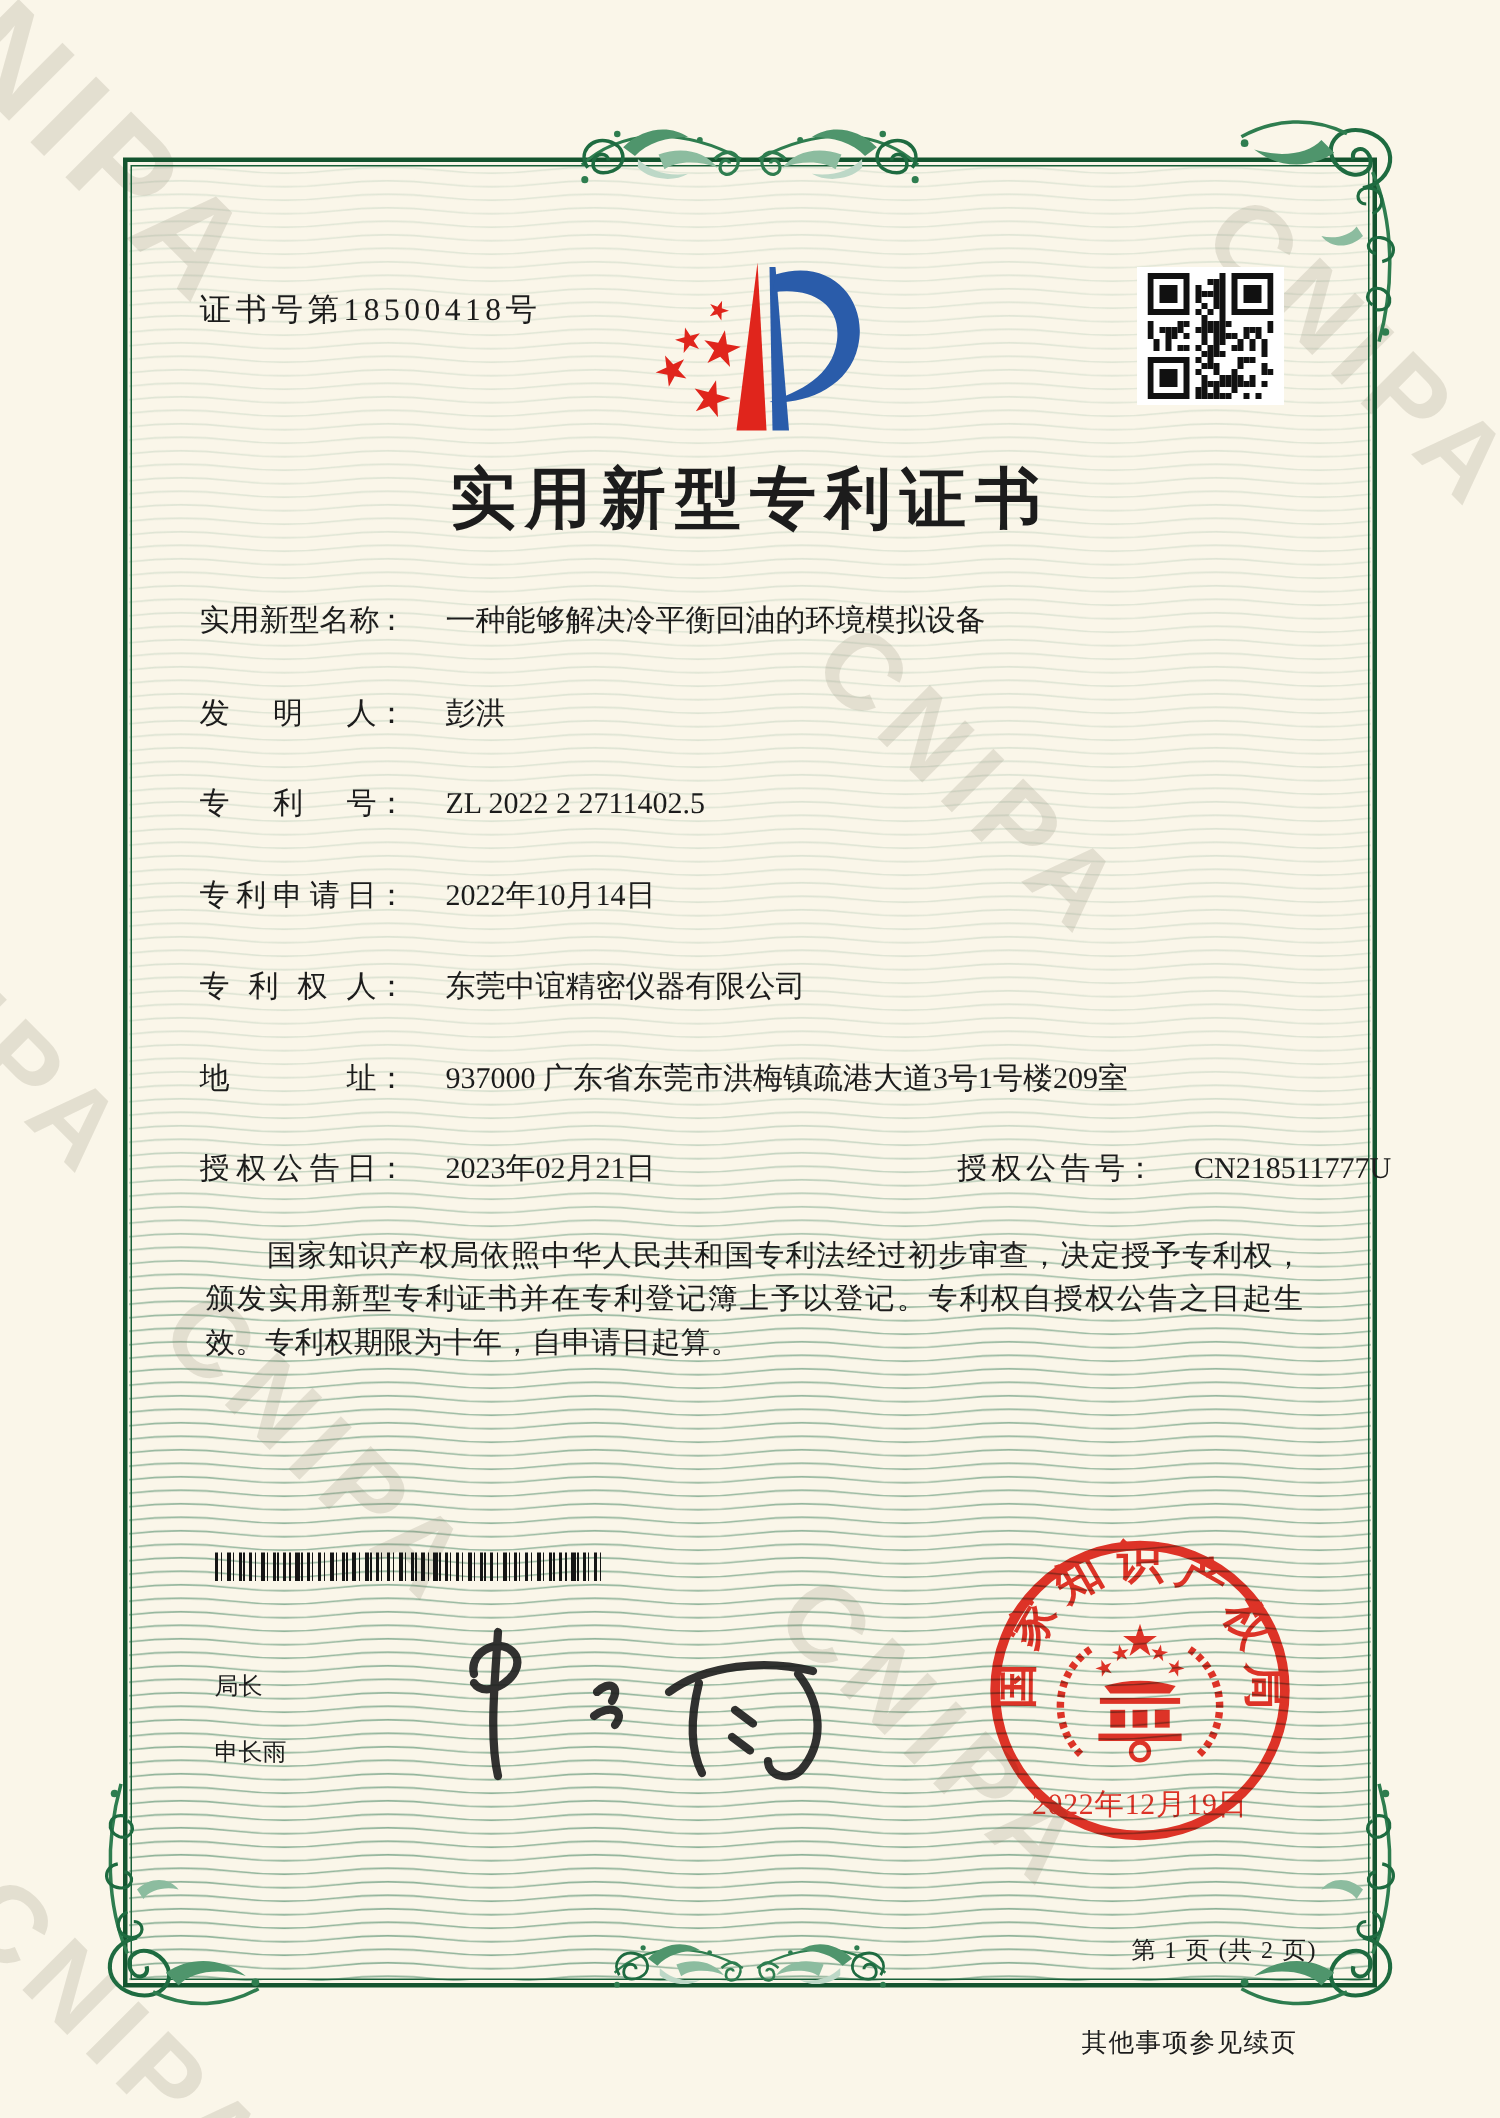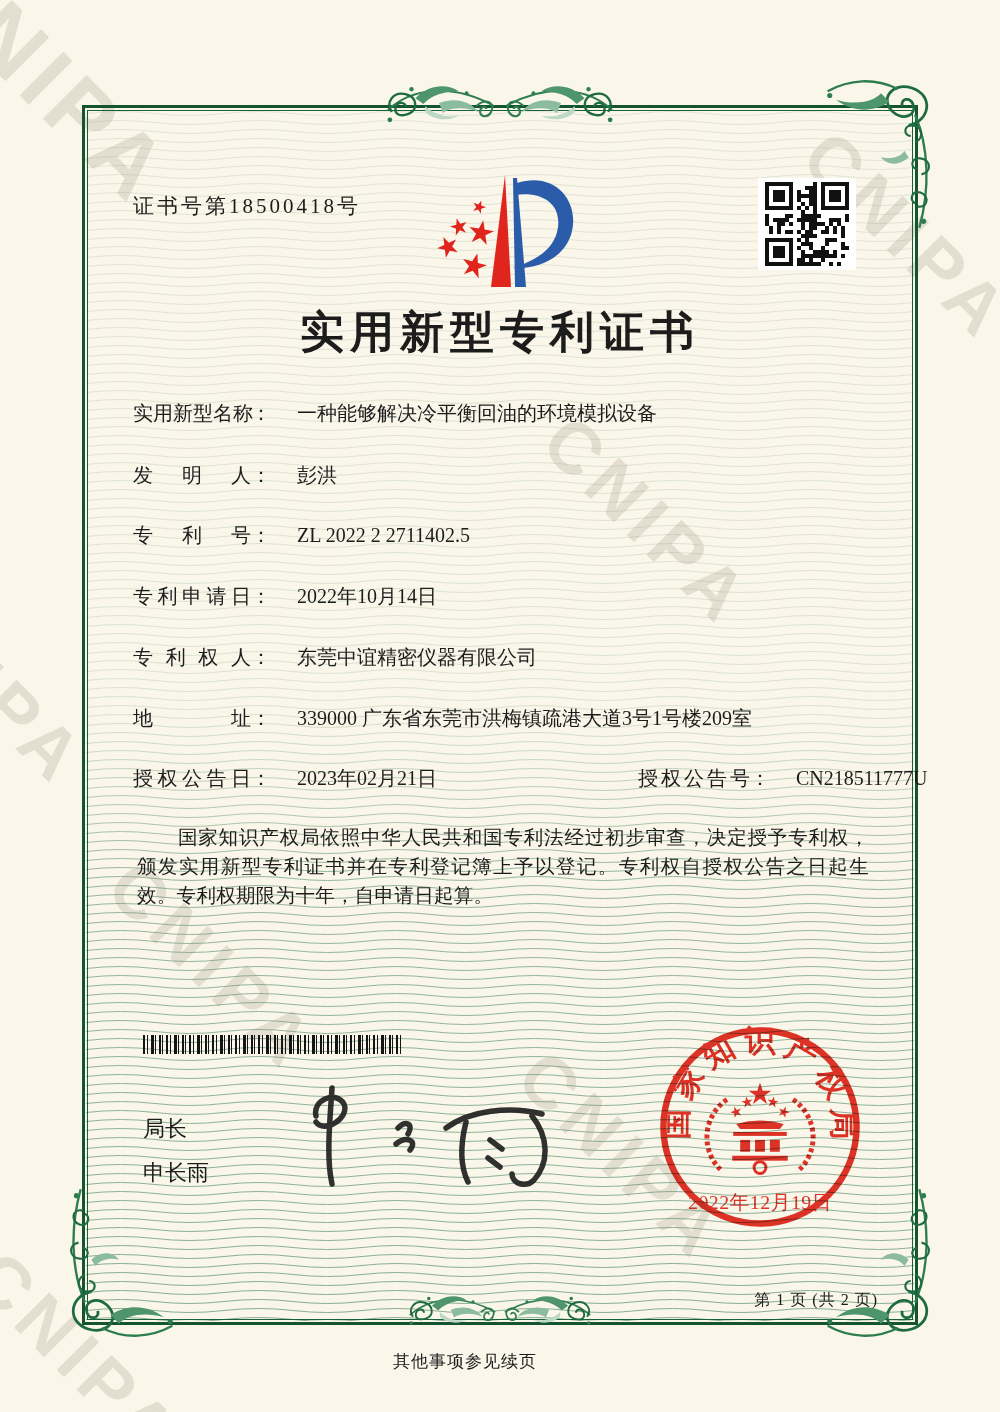--- a/index.html
+++ b/index.html
@@ -29,32 +29,32 @@
          line-height:29px;text-align:justify;letter-spacing:.3px;}
   .paras p{margin:12px;text-indent:2.1em;}
   .paras p + p{margin-top:4px;}
 
   .barcode{position:absolute;left:143px;top:1035px;width:258px;height:19px;
     background:repeating-linear-gradient(90deg,
       #151515 0 2px,transparent 2px 4px,#151515 4px 5px,transparent 5px 8px,
       #151515 8px 11px,transparent 11px 12px,#151515 12px 13px,transparent 13px 16px,
       #151515 16px 18px,transparent 18px 19px,#151515 19px 20px,transparent 20px 23px);}
 
-  .signer{position:absolute;left:143px;font-size:22px;
+  .signer{position:absolute;left:143px;font-size:16px;
           font-family:"Liberation Sans","DejaVu Sans",sans-serif;}
   .sig-svg{position:absolute;left:278px;top:1082px;}
 
   .qr{position:absolute;left:758px;top:178px;width:98px;height:92px;background:#fff;
       display:flex;align-items:center;justify-content:center;}
   .logo-svg{position:absolute;left:427px;top:165px;}
   .seal-svg{position:absolute;left:656px;top:1023px;mix-blend-mode:multiply;opacity:.93;}
 
   .page-num{position:absolute;left:78px;top:1290px;width:800px;text-align:right;
             font-size:16px;letter-spacing:1px;}
-  .cont-note{position:absolute;left:65px;top:1350px;width:800px;text-align:center;
+  .cont-note{position:absolute;left:65px;top:1350px;width:800px;text-align:right;
              font-size:17px;letter-spacing:1px;}
 
   .orn{position:absolute;}
 </style>
 </head>
 <body>
 
 <div class="page">
 
   <svg width="0" height="0" style="position:absolute" aria-hidden="true">
@@ -300,21 +300,21 @@
   <div class="row" style="top:522px;">
     <span class="lbl">专利号</span><span>：</span><span class="val">ZL 2022 2 2711402.5</span>
   </div>
   <div class="row" style="top:583px;">
     <span class="lbl">专利申请日</span><span>：</span><span class="val">2022年10月14日</span>
   </div>
   <div class="row" style="top:644px;">
     <span class="lbl">专利权人</span><span>：</span><span class="val">东莞中谊精密仪器有限公司</span>
   </div>
   <div class="row" style="top:705px;">
-    <span class="lbl">地址</span><span>：</span><span class="val">339000 广东省东莞市洪梅镇疏港大道3号1号楼209室</span>
+    <span class="lbl">地址</span><span>：</span><span class="val">937000 广东省东莞市洪梅镇疏港大道3号1号楼209室</span>
   </div>
   <div class="row" style="top:765px;width:800px;">
     <span class="lbl">授权公告日</span><span>：</span><span class="val">2023年02月21日</span>
     <span class="pair2">
       <span class="lbl" style="width:112px;">授权公告号</span><span>：</span><span class="val">CN218511777U</span>
     </span>
   </div>
 
   <div class="paras">
     <p>国家知识产权局依照中华人民共和国专利法经过初步审查，决定授予专利权，颁发实用新型专利证书并在专利登记簿上予以登记。专利权自授权公告之日起生效。专利权期限为十年，自申请日起算。</p>

